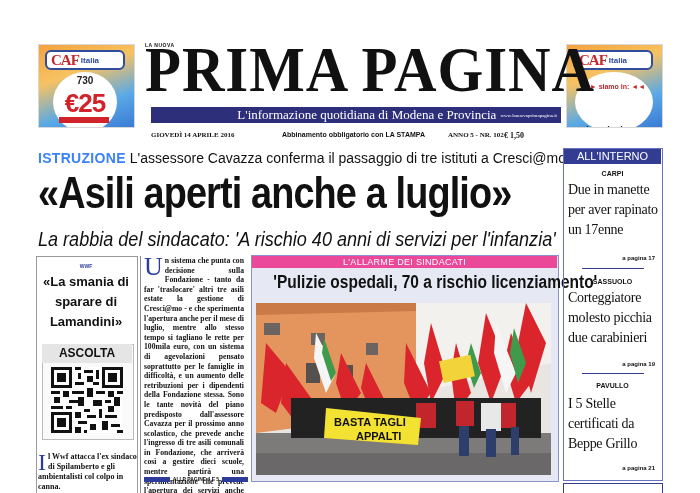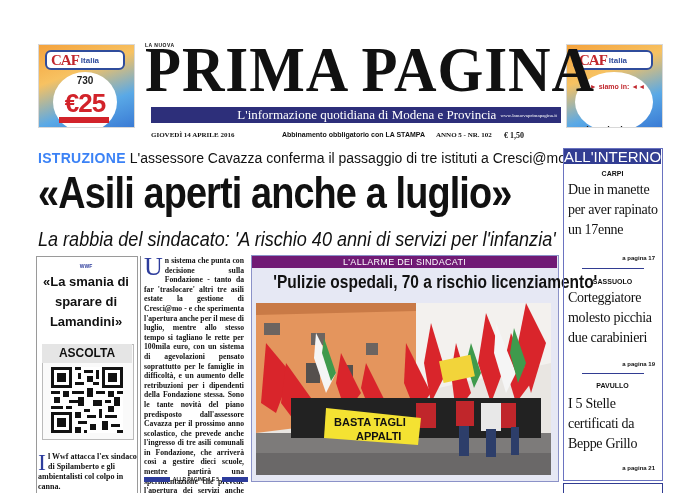--- a/index.html
+++ b/index.html
@@ -38,26 +38,26 @@
   .dropcap{float:left;font-family:"Liberation Serif",serif;font-size:24px;line-height:20px;color:#2d3c9c;margin-right:2px;font-weight:normal;}
   
   .article{left:144px;top:256px;width:100px;font-family:"Liberation Serif",serif;font-size:7.7px;line-height:9.6px;font-weight:bold;text-align:justify;}
   .article .dropcap{font-size:26px;line-height:22px;}
   .vrule{left:140px;top:256px;width:1px;height:237px;background:#8a8a8a;}
   .pages-ref{left:144px;top:475px;width:104px;height:8px;display:flex;align-items:center;font-size:5px;font-weight:bold;}
   .pages-ref .bar{flex:1;height:5px;background:#2d3c9c;}
   .pages-ref span{margin:0 3px;white-space:nowrap;}
   
   .feature{left:251px;top:255px;width:306px;height:225px;border:1px solid #8b92c8;background:#e6e8f4;}
-  .feat-kick{left:252px;top:256px;width:305px;height:12px;background:#701a75;color:#fff;text-align:center;font-size:9px;line-height:12px;letter-spacing:.3px;}
+  .feat-kick{left:252px;top:256px;width:305px;height:12px;background:#ec4899;color:#fff;text-align:center;font-size:9px;line-height:12px;letter-spacing:.3px;}
   .feat-title{left:252px;top:270px;width:305px;text-align:center;font-size:18px;font-weight:900;line-height:24px;white-space:nowrap;transform:scaleX(.86);transform-origin:center top;}
   .photo{left:256px;top:303px;width:295px;height:172px;overflow:hidden;background:#ccc;}
   
   .rcol{left:563px;top:148px;width:98px;height:331px;border:1px solid #6a73c0;}
-  .rhead{left:564px;top:149px;width:97px;height:15px;background:#323d92;color:#fff;font-size:15px;line-height:15px;text-align:center;}
+  .rhead{left:564px;top:149px;width:97px;height:15px;background:#323d92;color:#fff;font-size:11px;line-height:15px;text-align:center;}
   .r-kick{font-size:7px;font-weight:bold;text-align:center;width:97px;left:564px;}
   .r-title{font-family:"Liberation Serif",serif;font-weight:normal;font-size:14px;line-height:20px;left:568px;width:94px;letter-spacing:-.3px;}
   .r-page{font-size:6px;font-weight:bold;left:564px;width:91px;text-align:right;}
   .r-rule{left:582px;width:62px;height:1px;background:#323d92;}
   .rbox2{left:563px;top:483px;width:98px;height:14px;border:1px solid #323d92;border-bottom:none;}
 </style>
 </head>
 <body>
 
 <div class="ad ad1" style="left:38px;">
@@ -86,21 +86,21 @@
   </div>
 </div>
 
 <div class="abs mh-small">LA NUOVA</div>
 <div class="abs mh-title">PRIMA PAGINA</div>
 <div class="abs mh-bar">
   <span>L'informazione quotidiana di Modena e Provincia</span><span class="url">www.lanuovaprimapagina.it</span>
 </div>
 <div class="abs mh-meta" style="left:151px;">GIOVEDÌ 14 APRILE 2016</div>
 <div class="abs mh-meta" style="left:282px;font-family:'Liberation Sans',sans-serif;">Abbinamento obbligatorio con LA STAMPA</div>
-<div class="abs mh-meta" style="left:436px;text-align:right;">ANNO 5 - NR. 102</div>
+<div class="abs mh-meta" style="left:448px;text-align:right;">ANNO 5 - NR. 102</div>
 <div class="abs mh-meta" style="left:504px;font-size:8px;">€ 1,50</div>
 
 <div class="abs kicker">
   <span class="tag">ISTRUZIONE</span>
   <span>L'assessore Cavazza conferma il passaggio di tre istituti a Cresci@mo</span>
 </div>
 <div class="abs headline">«Asili aperti anche a luglio»</div>
 <div class="abs subhead">La rabbia del sindacato: 'A rischio 40 anni di servizi per l'infanzia'</div>
 
 <div class="abs leftbox"></div>

